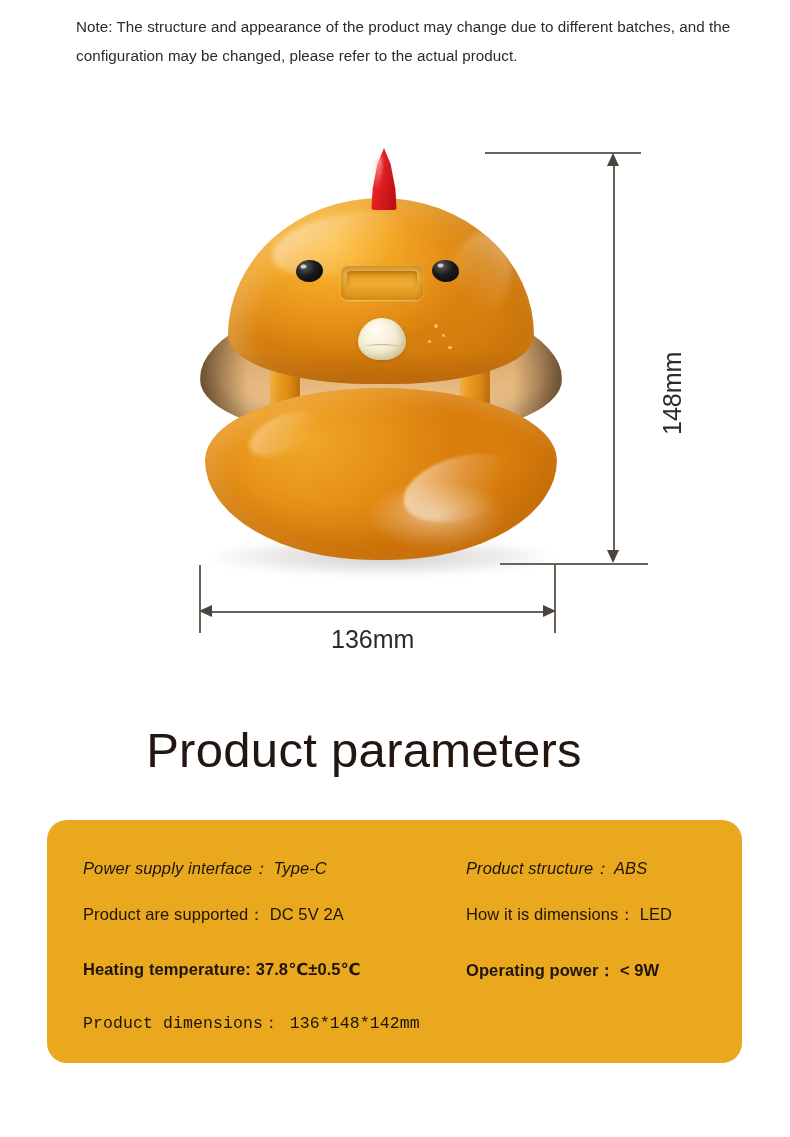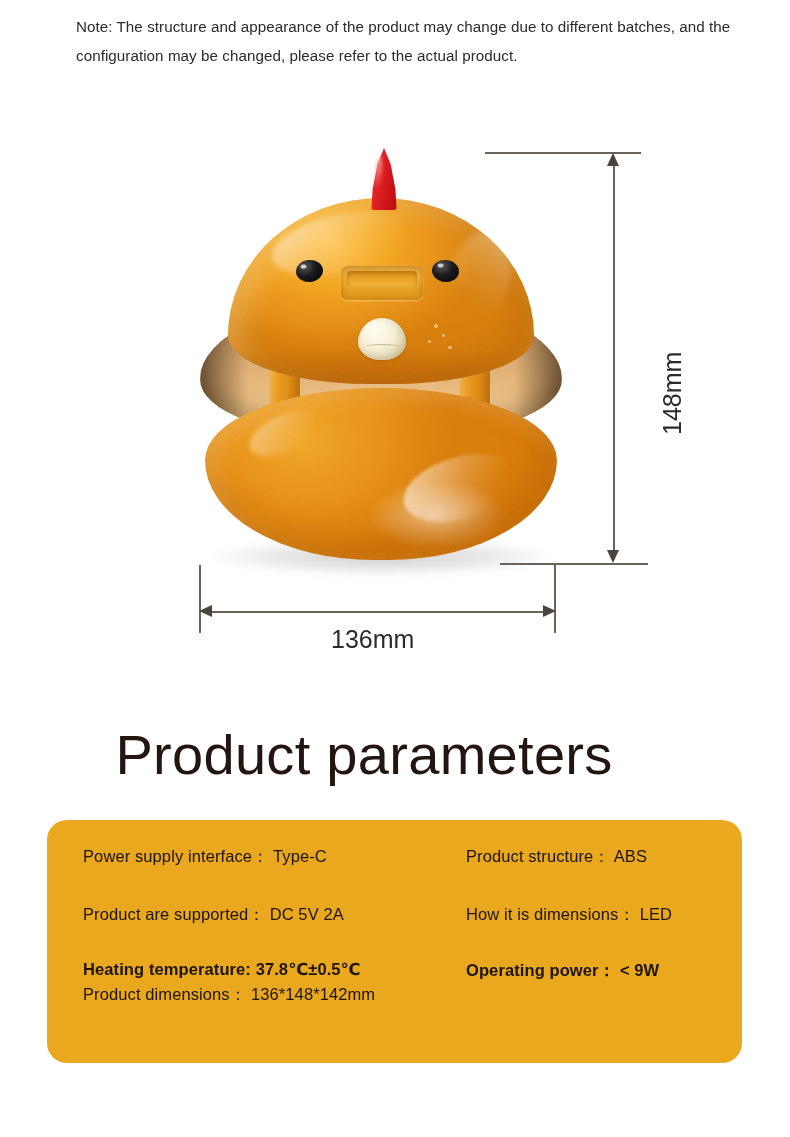--- a/index.html
+++ b/index.html
@@ -400,21 +400,21 @@
     transform-origin: 0 0;
   }
 
   
   .heading {
     position: absolute;
     left: 0;
     top: 722px;
     width: 728px;
     text-align: center;
-    font-size: 56px;
+    font-size: 49px;
     color: #231510;
     letter-spacing: 0.3px;
     font-family: "Liberation Sans", "DejaVu Sans", sans-serif;
   }
 
   
   .spec-panel {
     position: absolute;
     left: 47px;
     top: 820px;
@@ -430,24 +430,24 @@
   .spec-col-1 { left: 36px; }
   .spec-col-2 { left: 419px; }
 
   .spec-item {
     position: absolute;
     font-size: 16.5px;
     color: #1e1408;
     white-space: nowrap;
     letter-spacing: 0.1px;
   }
-  .r0 { top: 26px; }
+  .r0 { top: 38px; font-style: italic; }
   .r1 { top: 84px; }
   .r2 { top: 140px; font-weight: bold; }
-  .r3 { top: 164px; }
+  .r3 { top: 192px; font-family: Liberation Mono, monospace; }
 </style>
 </head>
 <body>
 
 <div class="note">Note: The structure and appearance of the product may change due to different batches, and the configuration may be changed, please refer  to the actual product.</div>
 
 <div class="figure">
 
   <div class="ground-shadow"></div>
 

